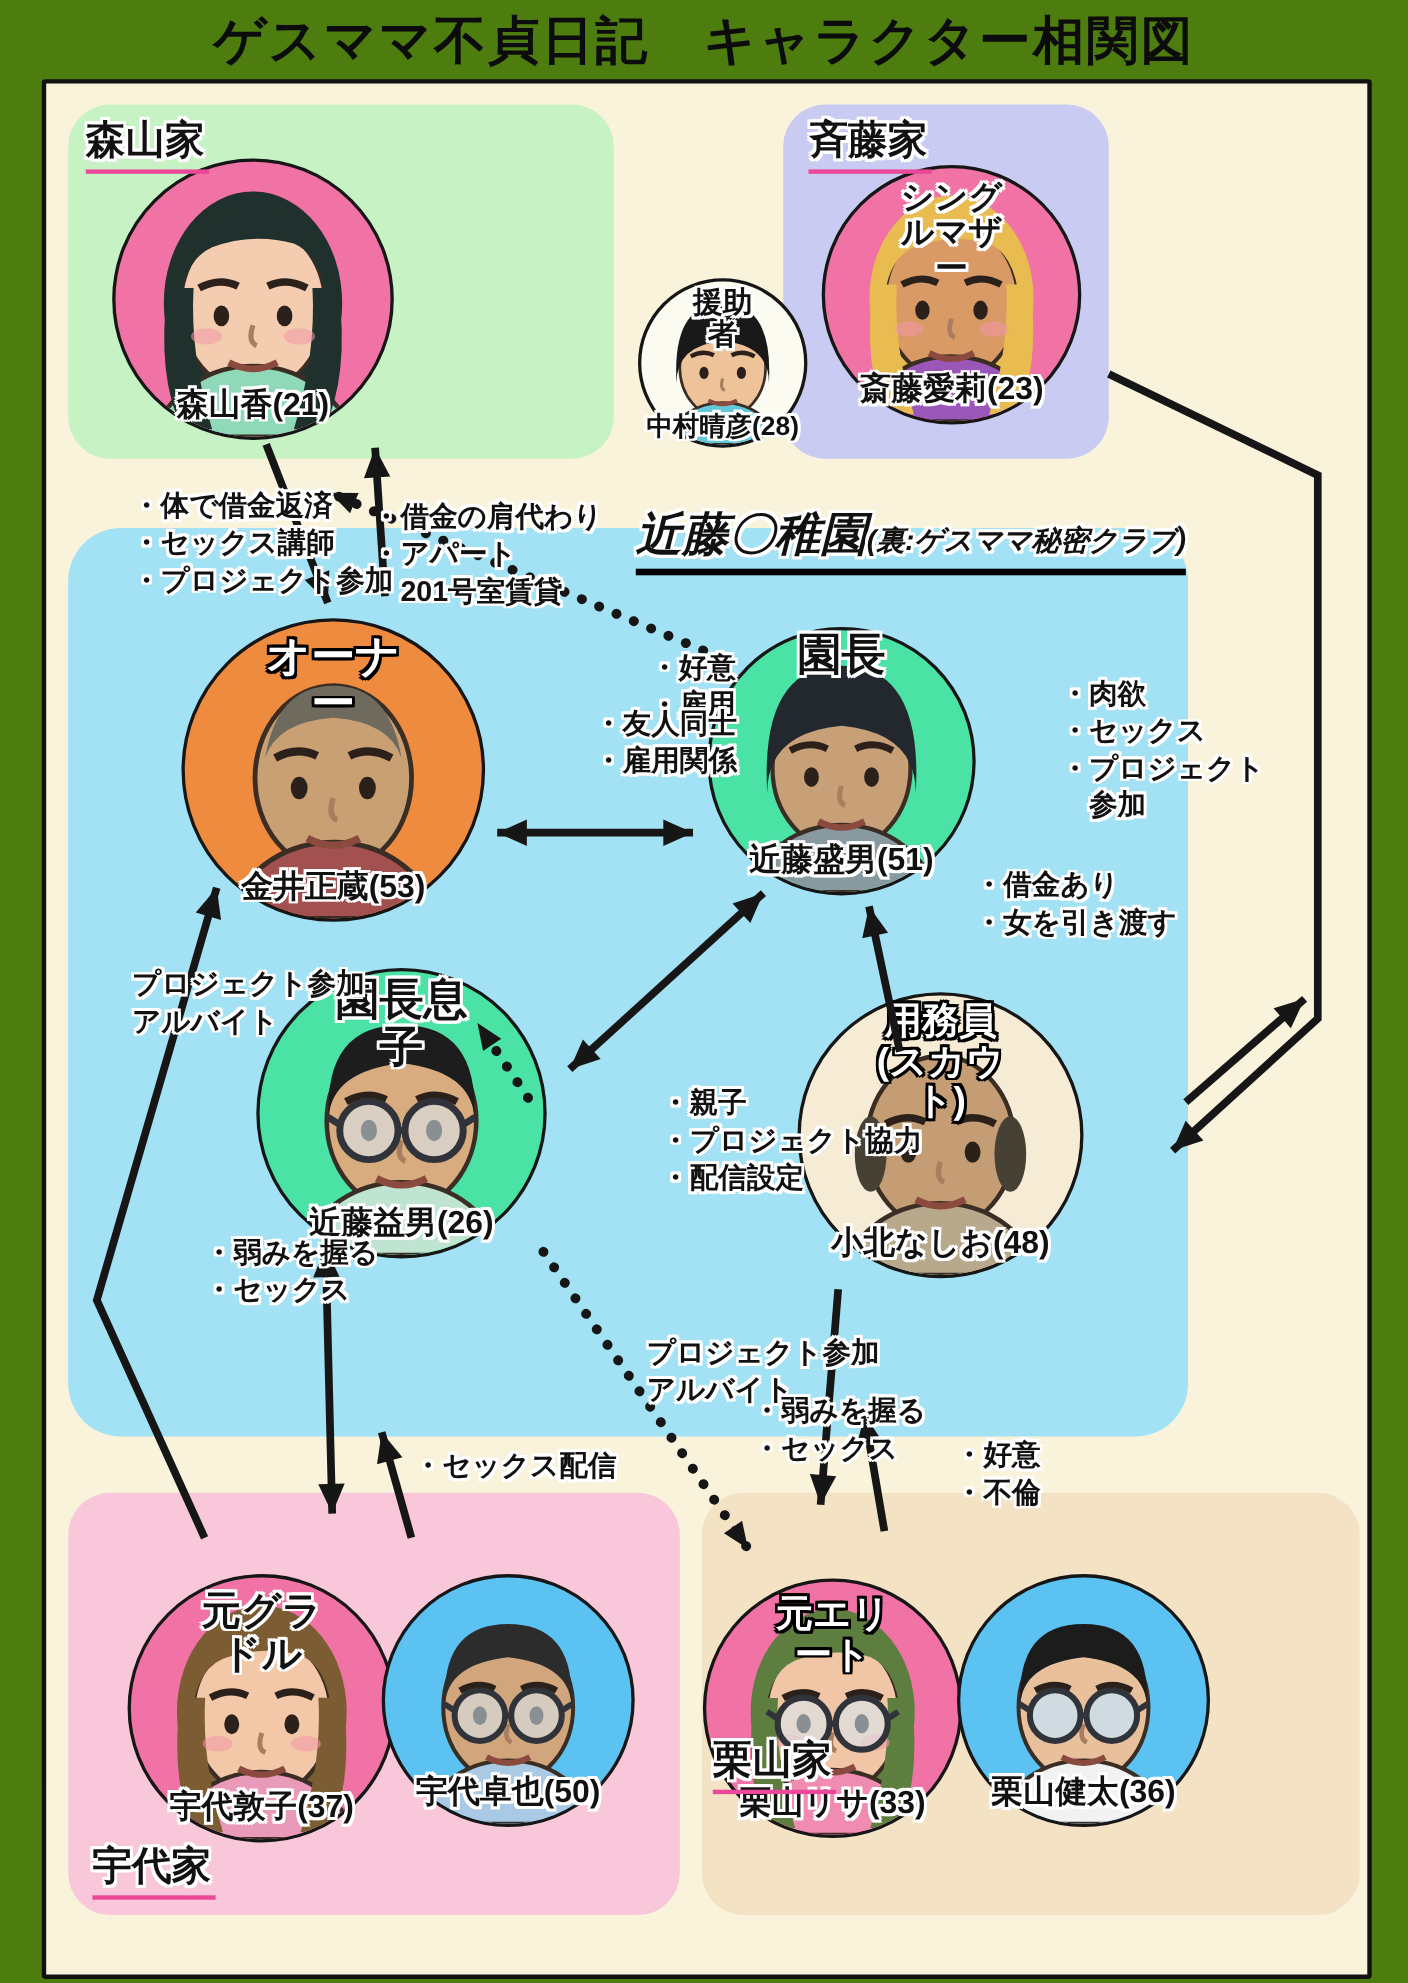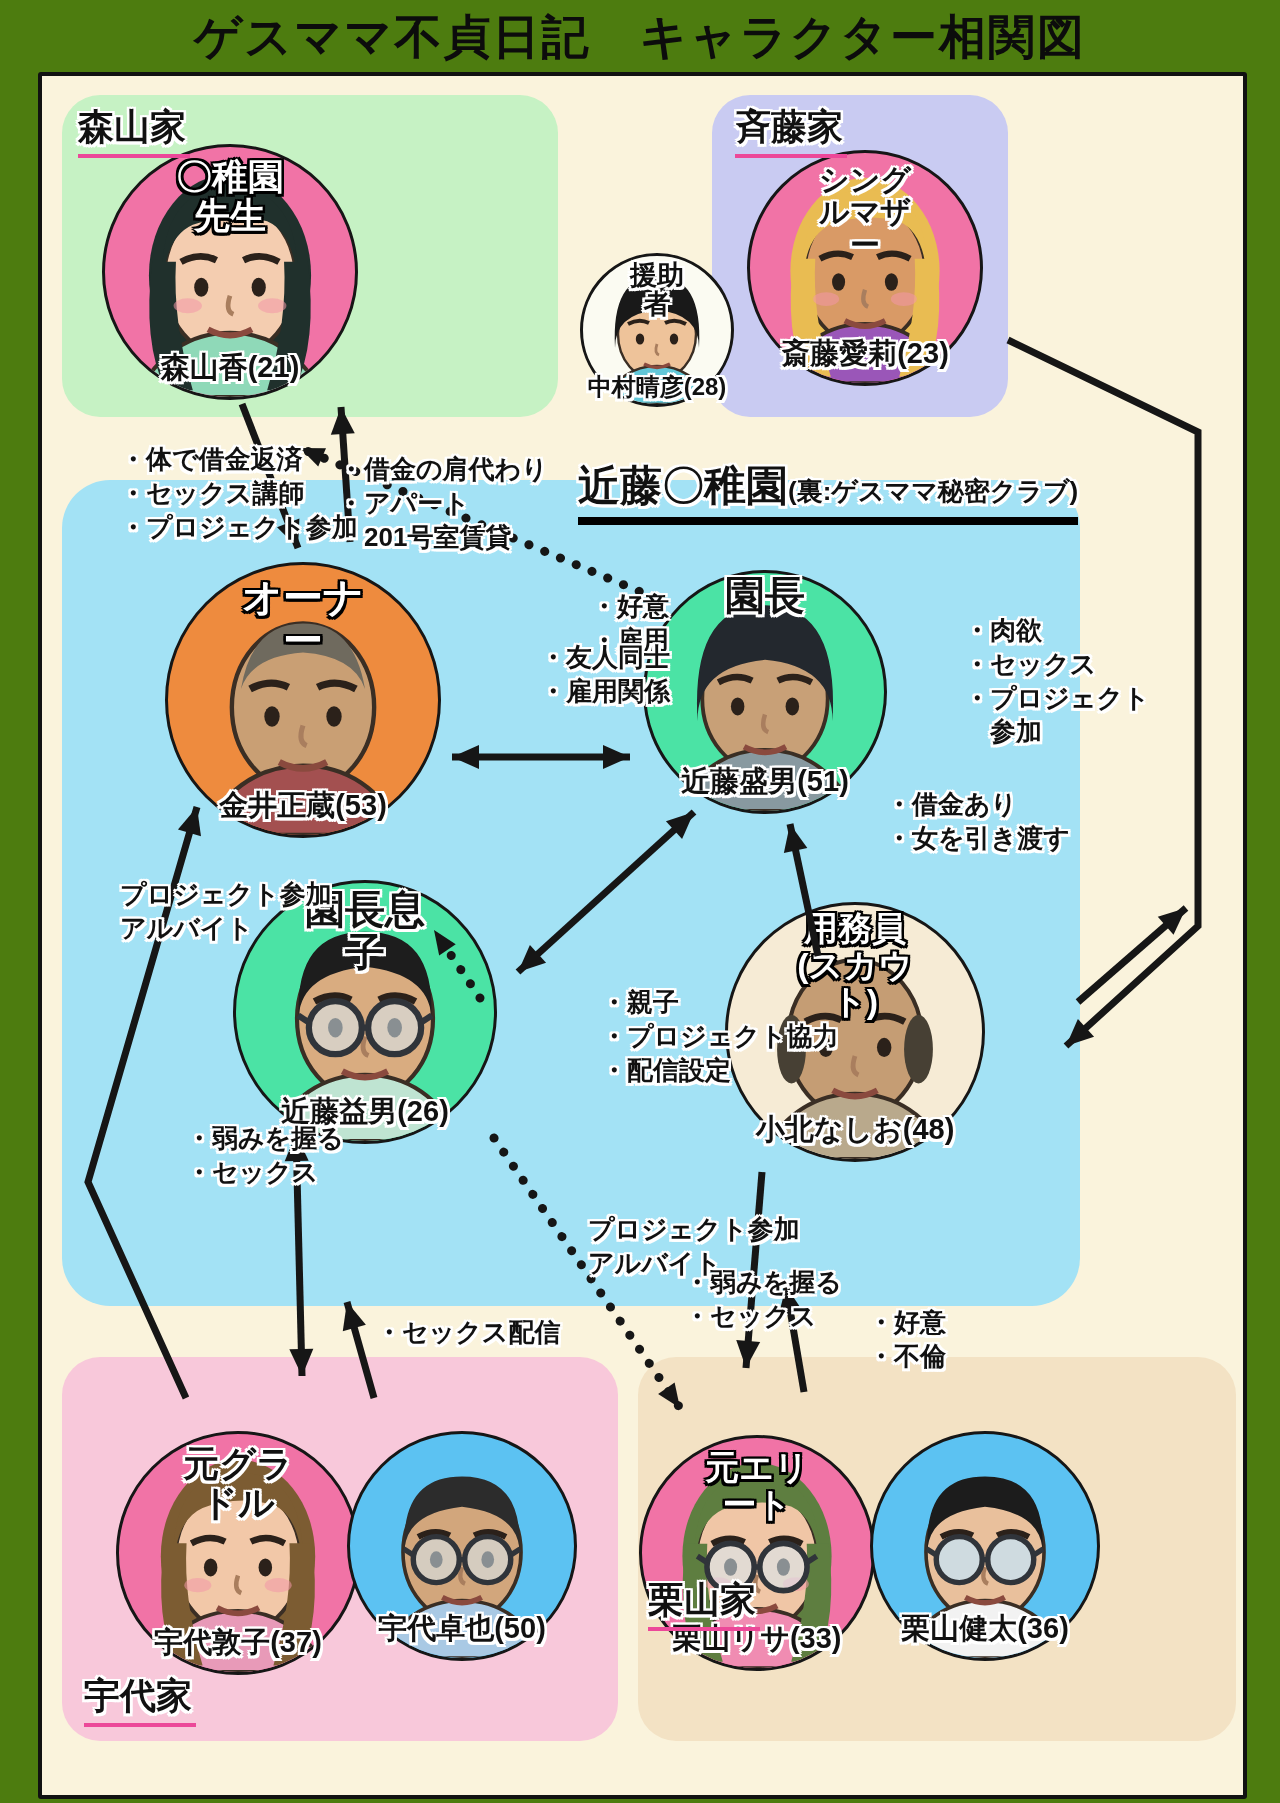--- a/index.html
+++ b/index.html
@@ -14,22 +14,22 @@
   .box-saito{left:712px;top:95px;width:296px;height:322px;background:#C9CBF2;}
   .box-kondo{left:62px;top:480px;width:1018px;height:826px;background:#A3E2F5;border-radius:48px;}
   .box-ushiro{left:62px;top:1357px;width:556px;height:384px;background:#F8C8DA;}
   .box-kuriyama{left:638px;top:1357px;width:598px;height:384px;background:#F3E2C4;}
   .ow{color:#111;text-shadow:-2.5px -2.5px 0 #fff,2.5px -2.5px 0 #fff,-2.5px 2.5px 0 #fff,
       2.5px 2.5px 0 #fff,-2.5px 0 0 #fff,2.5px 0 0 #fff,0 -2.5px 0 #fff,0 2.5px 0 #fff;}
   .ob{color:#fff;text-shadow:-2.5px -2.5px 0 #000,2.5px -2.5px 0 #000,-2.5px 2.5px 0 #000,
       2.5px 2.5px 0 #000,-2.5px 0 0 #000,2.5px 0 0 #000,0 -2.5px 0 #000,0 2.5px 0 #000;}
   .family-label{position:absolute;font-size:36px;font-weight:900;z-index:9;
                 border-bottom:4px solid #ec4899;padding:0 4px 2px 0;}
-  .kondo-heading{position:absolute;left:578px;top:458px;z-index:9;border-bottom:8px solid #000000;
-                 padding-bottom:3px;white-space:nowrap;}
+  .kondo-heading{position:absolute;left:578px;top:458px;z-index:9;border-bottom:6px solid #000000;
+                 padding-bottom:3px;white-space:nowrap;font-style:italic;}
   .kondo-heading .big{font-size:42px;font-weight:900;}
   .kondo-heading .small{font-size:26px;font-weight:900;}
   .person{position:absolute;z-index:5;}
   .circle{position:absolute;inset:0;border-radius:50%;border:3px solid #161616;overflow:hidden;}
   .role{position:absolute;left:50%;transform:translateX(-50%);top:14px;font-weight:900;
         font-size:34px;white-space:pre-line;text-align:center;line-height:1.08;z-index:7;}
   .nameplate{position:absolute;left:50%;transform:translateX(-50%);bottom:12px;font-weight:900;
         font-size:29px;white-space:nowrap;z-index:7;}
   .rel{position:absolute;font-size:26px;font-weight:900;line-height:1.3;white-space:pre-line;z-index:8;margin-left:48px;}
   #arrow-layer{position:absolute;left:0;top:0;z-index:6;pointer-events:none;}
@@ -101,21 +101,20 @@
   <path d="M55,34 Q58,58 51,72 L43,72 Q49,52 48,34 Z" fill="#20302c"></path>
           <path d="M17.5,34 Q23,31 28,33.5" stroke="#2b211a" stroke-width="2" fill="none"></path>
  <path d="M36,33.5 Q41,31 46.5,34" stroke="#2b211a" stroke-width="2" fill="none"></path>
  <ellipse cx="23.5" cy="41.5" rx="2.1" ry="2.8" fill="#2b211a"></ellipse>
  <ellipse cx="40.5" cy="41.5" rx="2.1" ry="2.8" fill="#2b211a"></ellipse>
  <path d="M32,44 Q30.5,48.5 33,49.5" stroke="#a97e5e" stroke-width="1.4" fill="none"></path>
  <path d="M25.5,54 Q32,57.5 38.5,54" stroke="#8a4a3e" stroke-width="1.8" fill="none"></path>
           <ellipse cx="19.5" cy="47" rx="4.2" ry="2.2" fill="#f298a8" opacity=".55"></ellipse>
           <ellipse cx="44.5" cy="47" rx="4.2" ry="2.2" fill="#f298a8" opacity=".55"></ellipse>
         </svg></div>
-    <div class="role ob" style="font-size:36px;">〇稚園先生</div>
     <div class="nameplate ow">森山香(21)</div>
   </div>
   <div class="person" style="left:580px;top:253px;width:154px;height:154px;">
     <div class="circle" style="background: rgb(251, 251, 242);"><svg viewBox="0 0 64 74" width="100%" height="100%">
           <ellipse cx="32" cy="39" rx="19.5" ry="23" fill="#eec39a" stroke="#3a2e24" stroke-width="1.2"></ellipse>
           <path d="M4,74 Q14,55 32,55 Q50,55 60,74 Z" fill="#62c7d8" stroke="#3a2e24" stroke-width="1.2"></path>
           <path d="M11,46 Q9,10 32,10 Q55,10 53,46 Q53,29 32,27 Q11,29 11,46 Z" fill="#191919"></path>
           <path d="M17.5,34 Q23,31 28,33.5" stroke="#2b211a" stroke-width="2" fill="none"></path>
  <path d="M36,33.5 Q41,31 46.5,34" stroke="#2b211a" stroke-width="2" fill="none"></path>
  <ellipse cx="23.5" cy="41.5" rx="2.1" ry="2.8" fill="#2b211a"></ellipse>

